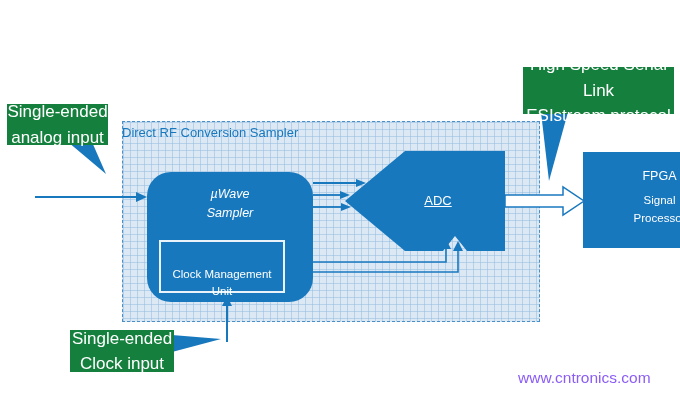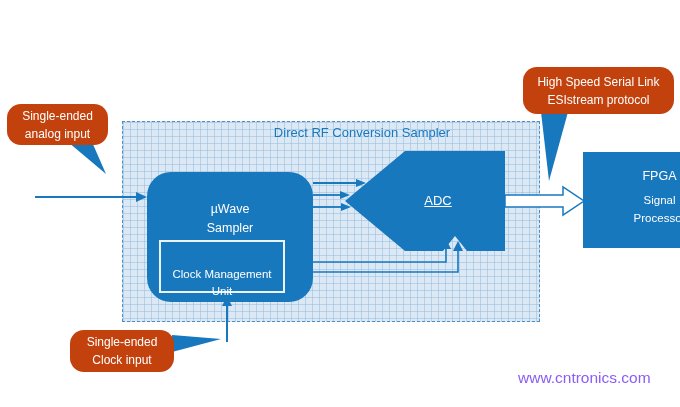--- a/index.html
+++ b/index.html
@@ -13,48 +13,48 @@
       linear-gradient(to right, rgba(150,190,225,0.55) 1px, transparent 1px),
       linear-gradient(to bottom, rgba(150,190,225,0.55) 1px, transparent 1px);
     background-size:7px 7px;
     border:1px dashed #4a8fc6;
     box-sizing:border-box;
     z-index:1;
   }
 
   .diagram-title {
     position:absolute; left:122px; top:125px; width:480px;
-    text-align:center; color:#1878be; font-size:13px; z-index:4;
+    text-align:left; color:#1878be; font-size:13px; z-index:4;
   }
 
   .block { position:absolute; background:#1878be; color:#ffffff; box-sizing:border-box; z-index:2; }
   .uwave { left:147px; top:172px; width:166px; height:130px; border-radius:24px; }
-  .block-label { text-align:center; margin-top:28px; font-size:12.5px; line-height:1.55; white-space:pre-line; }
+  .block-label { text-align:center; margin-top:13px; font-size:12.5px; line-height:1.55; white-space:pre-line;font-style:italic; }
   .cmu {
     position:absolute; left:12px; top:68px; width:126px; height:53px;
     border:2px solid #eaf2fa; box-sizing:border-box;
     display:flex; align-items:center; justify-content:center;
   }
   .cmu-label { font-size:11.5px; line-height:1.45; text-align:center; white-space:pre-line;margin-top:32px; }
 
   .fpga { left:583px; top:152px; width:114px; height:96px; text-align:center;padding-left:39px; }
   .fpga-title { display:block; margin-top:17px; font-size:12.5px; }
   .fpga-sub { display:block; margin-top:9px; font-size:11.5px; line-height:1.55; white-space:pre-line; }
 
   .overlay { position:absolute; left:0; top:0; width:680px; height:407px; z-index:3; pointer-events:none; }
 
   .adc-label {
     position:absolute; left:393px; top:193px; width:90px; text-align:center;
     color:#ffffff; font-size:13px; z-index:4;text-decoration:underline;
   }
 
   .callout {
-    position:absolute; background:#c2410c; color:#ffffff; border-radius:14px;
+    position:absolute; background:#15803d; color:#ffffff; border-radius:0;
     display:flex; align-items:center; justify-content:center; text-align:center;
-    font-size:12px; line-height:1.5; white-space:pre-line; z-index:4;
+    font-size:17px; line-height:1.5; white-space:pre-line; z-index:4;
   }
   .callout-analog { left:7px;  top:104px; width:101px; height:41px; }
   .callout-serial { left:523px; top:67px; width:151px; height:47px; }
   .callout-clock  { left:70px; top:330px; width:104px; height:42px; }
 
   .watermark {
     position:absolute; left:518px; top:369px; width:180px;
     color:#8b5cf6; font-size:15.5px; z-index:4;
   }
 </style>

